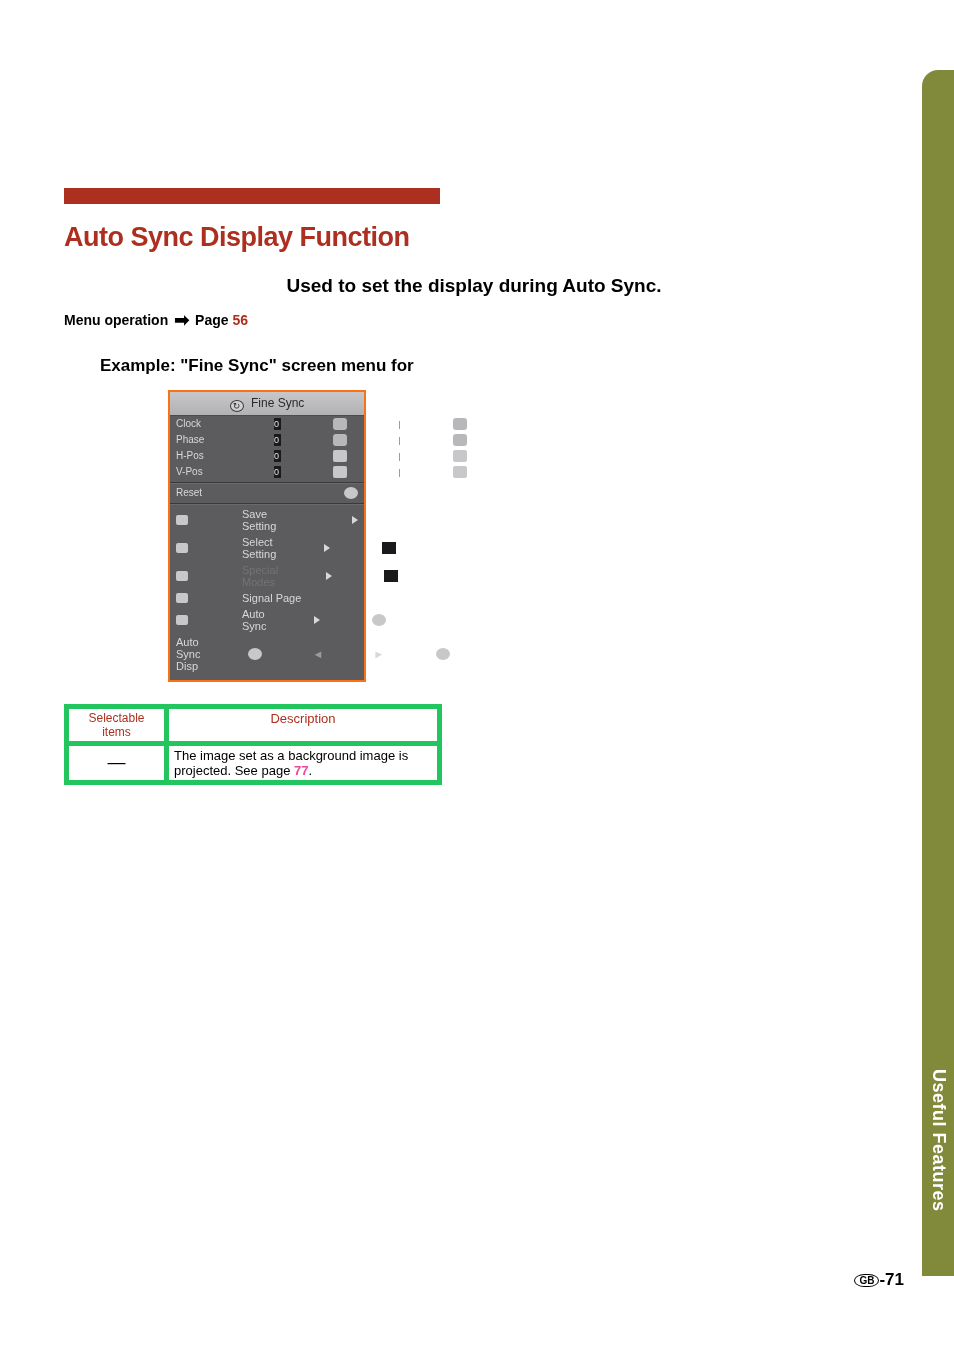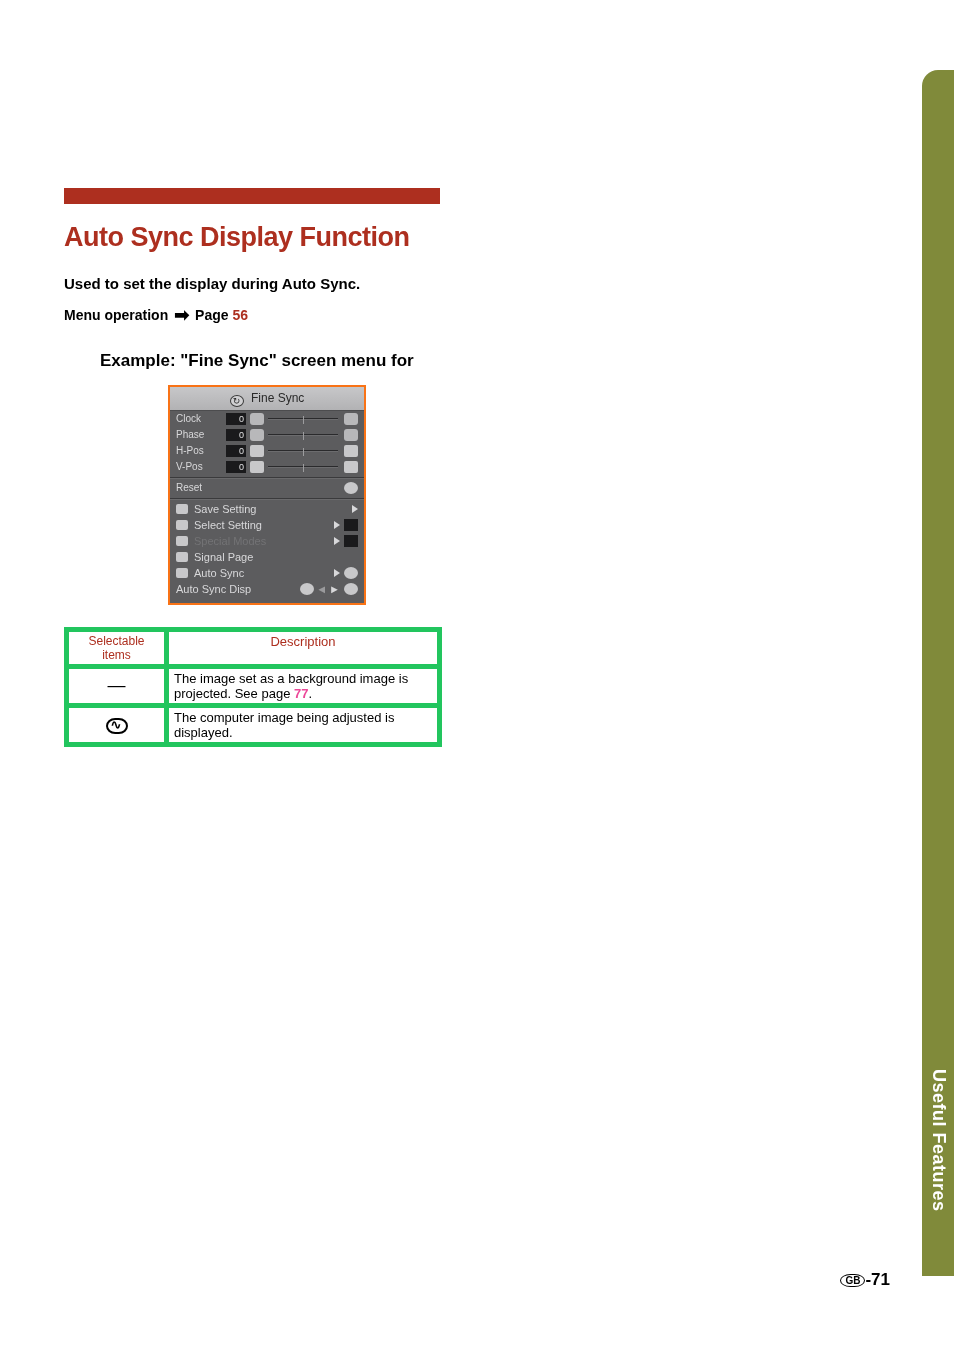--- a/index.html
+++ b/index.html
@@ -47,22 +47,23 @@
   .title {
     font-family: Arial, Helvetica, sans-serif;
     font-weight: 900;
     color: #ad2f1f;
     font-size: 27px;
     margin-bottom: 22px;
     letter-spacing: -0.5px;
   }
   .subtitle {
     font-weight: bold;
-    font-size: 15px;
+    font-size: 19px;
     margin-bottom: 12px;
+    text-align: center;
   }
   .menu-op {
     font-size: 14px;
     font-weight: bold;
     margin-bottom: 24px;
   }
   .menu-op .arrow {
     display: inline-block;
     font-size: 18px;
     vertical-align: -1px;
@@ -107,20 +108,21 @@
     margin-right: 4px;
     font-size: 9px;
     text-align: center;
     line-height: 10px;
   }
   .osd-row {
     display: flex;
     align-items: center;
     padding: 2px 6px;
     color: #d8d8da;
+    gap: 48px;
   }
   .osd-label { width: 50px; flex: none; font-size: 10px; }
   .osd-val {
     width: 20px; height: 12px;
     background: #1a1a1c;
     color: #e0e0e2;
     font-size: 9px;
     text-align: right;
     padding-right: 2px;
     line-height: 12px;
@@ -214,21 +216,21 @@
   .wave-icon::before {
     content: "∿";
     position: absolute;
     left: 3px; top: -3px;
     font-size: 13px;
     font-weight: bold;
   }
   .page-num {
     position: absolute;
     bottom: 56px;
-    right: 64px;
+    right: 50px;
     font-size: 14px;
   }
   .page-num .gb {
     border: 1.5px solid #000;
     border-radius: 50%/60%;
     padding: 0 4px;
     font-size: 10px;
     font-weight: bold;
     vertical-align: 1px;
   }
@@ -339,25 +341,19 @@
         <tr>
       <th class="sel">Selectable items</th>
       <th>Description</th>
     </tr>
     <tr>
       <td class="icon-cell"><span>—</span></td>
       <td>
         <span>The image set as a background image is projected. See page </span><span class="pg-link">77</span><span>.</span>
       </td>
     </tr>
-    <tr>
-      <td class="icon-cell"><span class="wave-icon"></span></td>
-      <td>
-        <span>The computer image being adjusted is displayed.</span>
-      </td>
-    </tr>
   </tbody>
     </table>
 </div>
 
 <div class="page-num">
   <span class="gb">GB</span><span class="num">-71</span>
 </div>
 
 </body></html>

